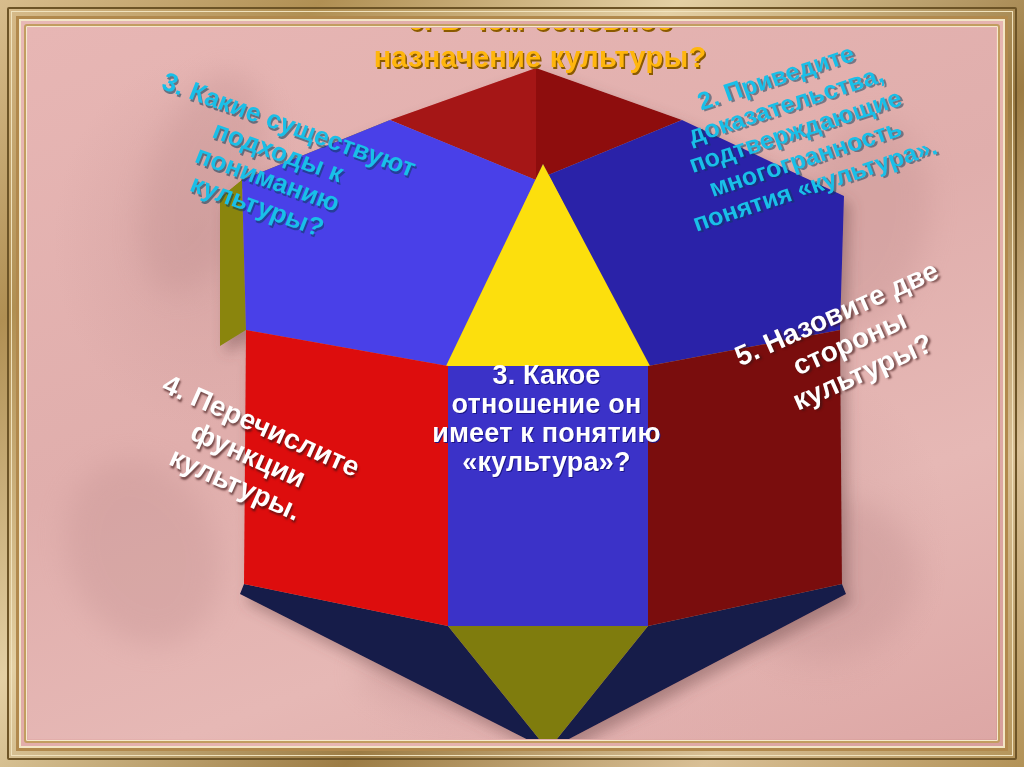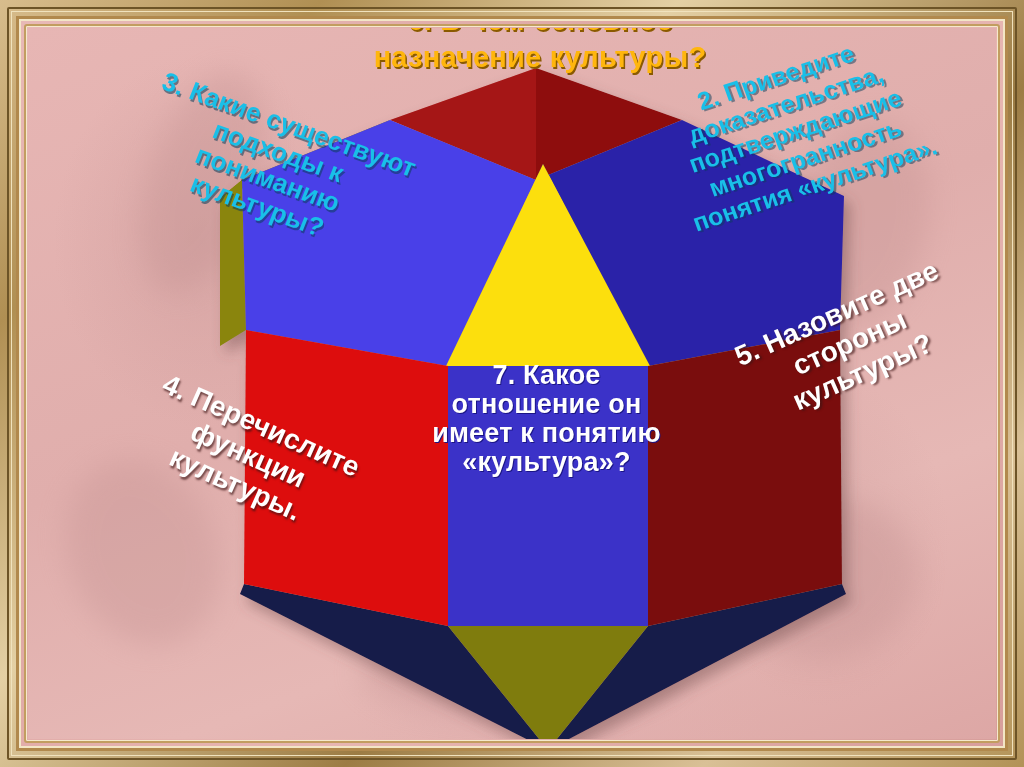--- a/index.html
+++ b/index.html
@@ -152,18 +152,18 @@
     </svg>
 
     <div class="face-text" id="t-top">6. В чём основное назначение культуры?</div>
 
     <div class="skew" id="t-left-top">3. Какие существуют подходы к пониманию культуры?</div>
 
     <div class="skew" id="t-right-top">2. Приведите доказательства, подтверждающие многогранность понятия «культура».</div>
 
     <div class="skew" id="t-left-bot">4. Перечислите функции культуры.</div>
 
-    <div class="face-text" id="t-center">7.  Какое отношение он имеет к понятию «культура»?</div>
+    <div class="face-text" id="t-center">3.  Какое отношение он имеет к понятию «культура»?</div>
 
     <div class="skew" id="t-right-bot">5. Назовите две стороны культуры?</div>
 
   </div>
 </div>
 
 </body></html>

